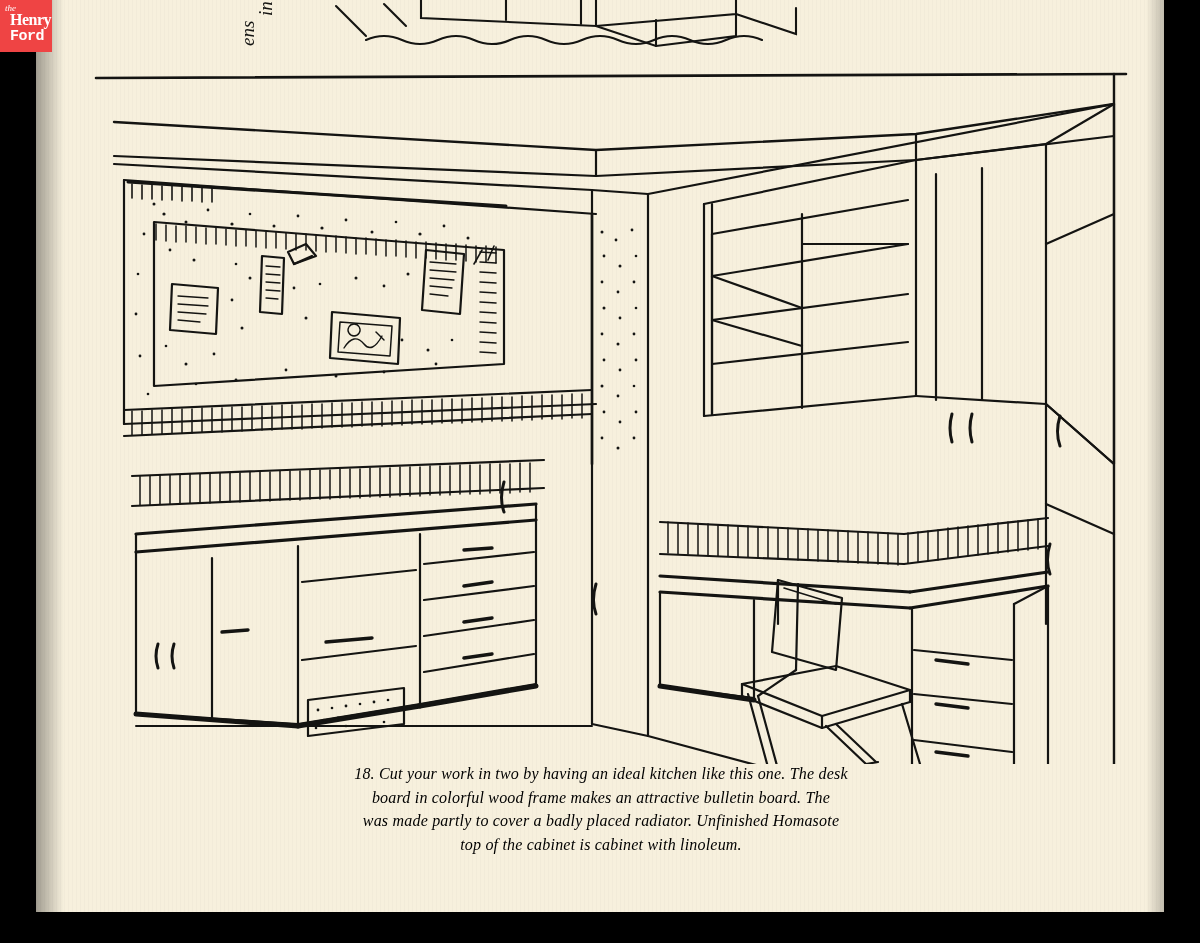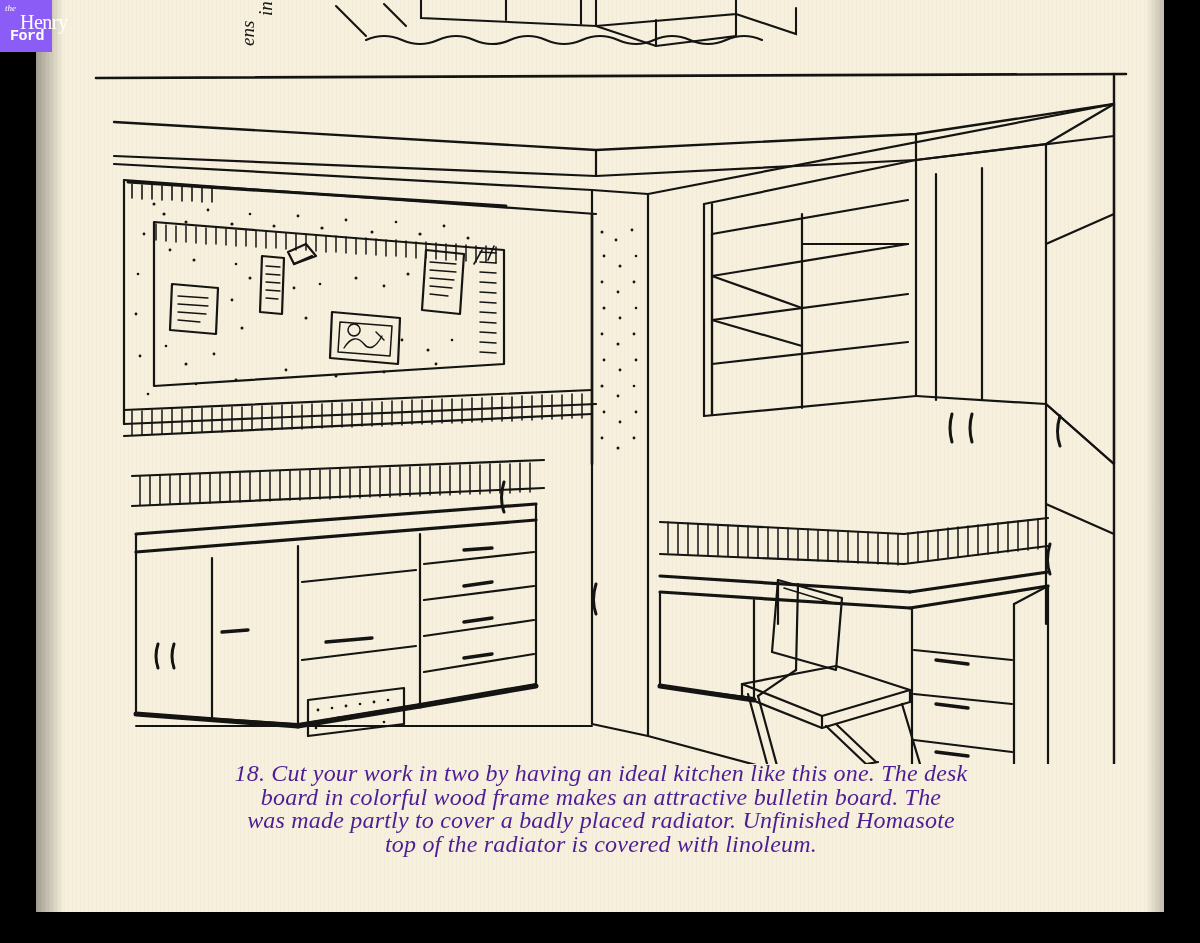--- a/index.html
+++ b/index.html
@@ -67,48 +67,48 @@
     pointer-events: none;
   }
 
   
   #logo {
     position: absolute;
     left: 0;
     top: 0;
     width: 52px;
     height: 52px;
-    background: #8b5cf6;
+    background: #ef4444;
     color: #ffffff;
     font-family: "Liberation Serif", serif;
     z-index: 40;
   }
   #logo .l1 { position:absolute; left:5px; top:3px; font-size:9px; font-style:italic; }
-  #logo .l2 { position:absolute; left:20px; top:11px; font-size:20px; font-weight:normal; letter-spacing:-0.5px;}
+  #logo .l2 { position:absolute; left:10px; top:11px; font-size:16px; font-weight:bold; letter-spacing:-0.5px;}
   #logo .l3 { position:absolute; left:10px; top:28px; font-size:15px; font-weight:bold; letter-spacing:-0.5px;font-family:Liberation Mono, monospace;}
 
   
   #illustration {
     position: absolute;
     left: 0px;
     top: 64px;
     width: 1128px;
     height: 700px;
   }
   #caption {
     position: absolute;
     left: 90px;
     top: 762px;
     width: 950px;
     text-align: center;
     font-family: "Liberation Serif", serif;
     font-style: italic;
-    font-size: 24px;
+    font-size: 16px;
     line-height: 23.5px;
-    color: #4c1d95;
+    color: #000000;
     letter-spacing: 0.2px;
   }
   #caption .line { white-space: nowrap; }
 </style>
 </head>
 <body>
 
 <div id="scan">
   <div class="paper-texture"></div>
 
@@ -642,21 +642,21 @@
         <path d="M612 672 L880 744"></path>
 
       </g>
     </svg>
   </div>
 
   <div id="caption">
     <div class="line">18. Cut your work in two by having an ideal kitchen like this one. The desk</div>
     <div class="line">board in colorful wood frame makes an attractive bulletin board. The</div>
     <div class="line">was made partly to cover a badly placed radiator. Unfinished Homasote</div>
-    <div class="line">top of the radiator is covered with linoleum.</div>
+    <div class="line">top of the cabinet is cabinet with linoleum.</div>
   </div>
 
   <div id="gutter-shadow"></div>
   <div id="right-edge-shadow"></div>
 </div>
 
 <div id="logo">
   <span class="l1">the</span>
   <span class="l2">Henry</span>
   <span class="l3">Ford</span>

